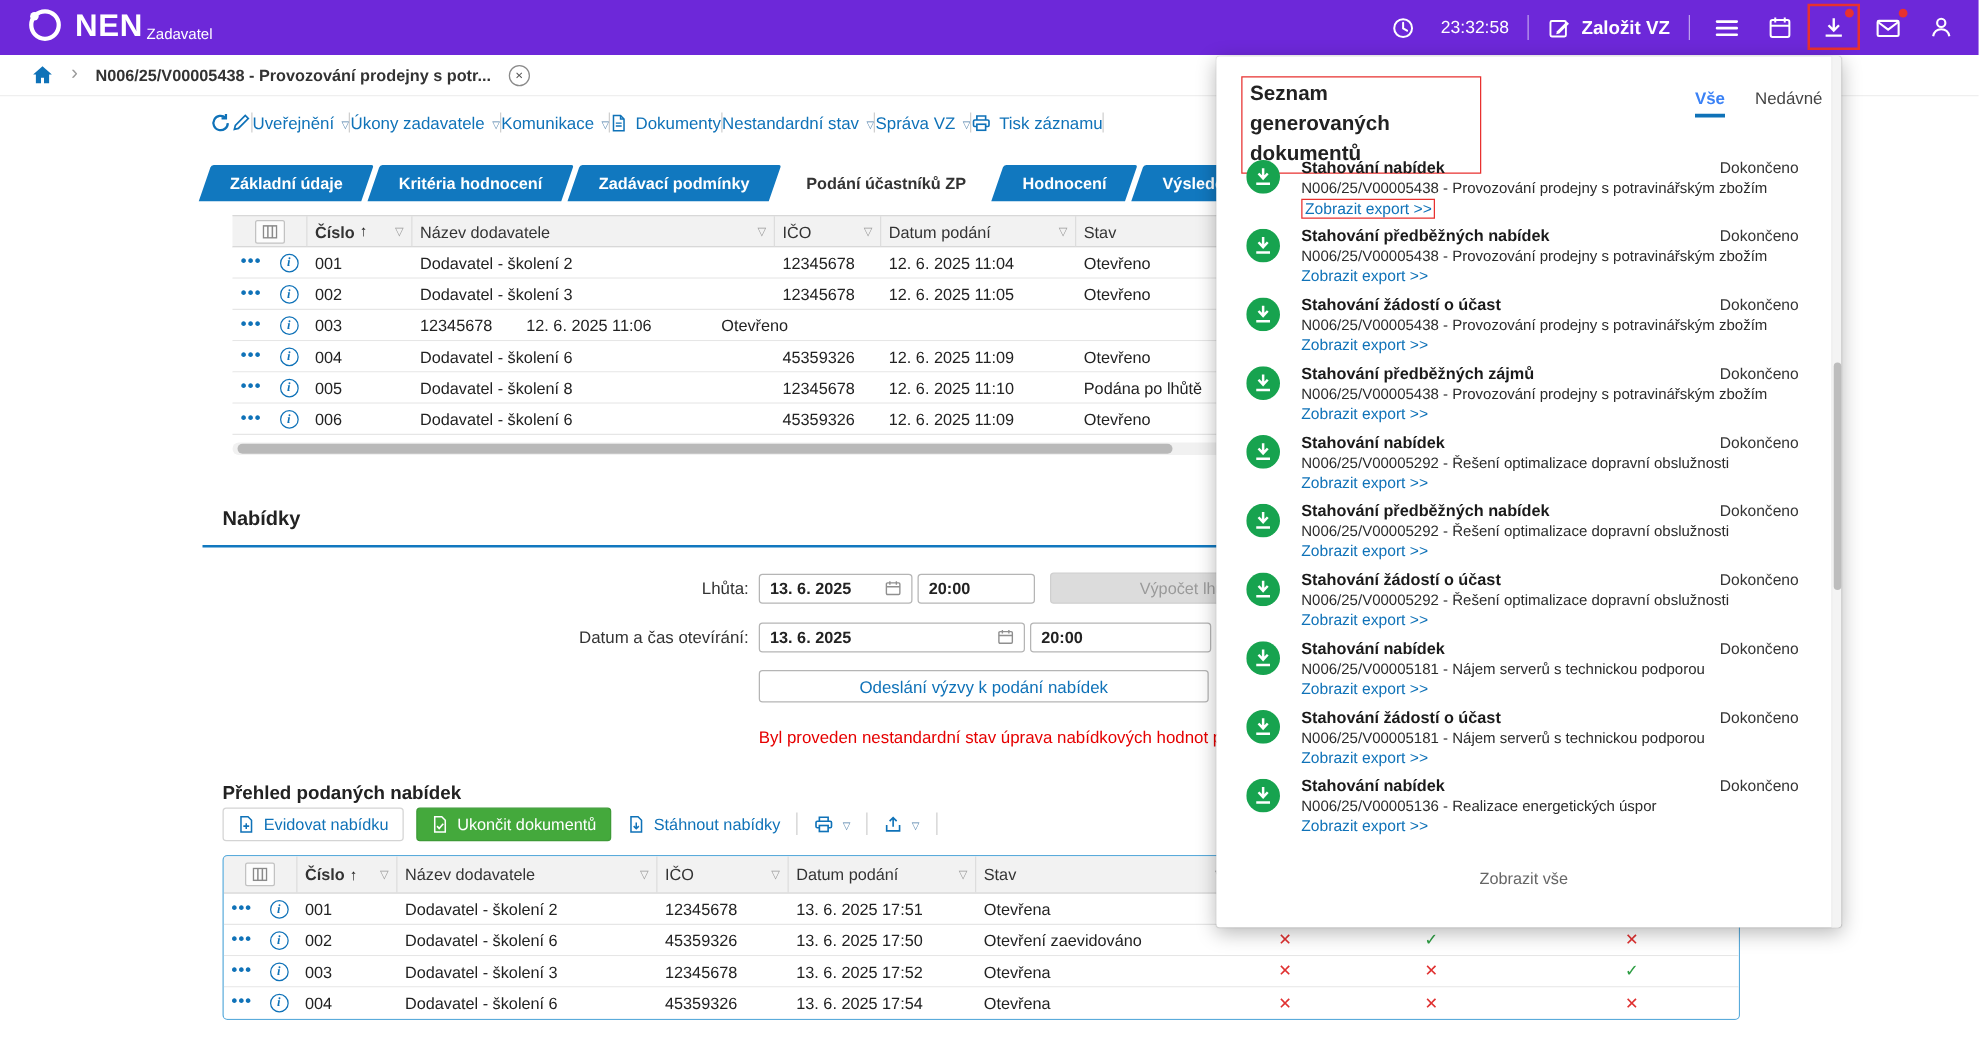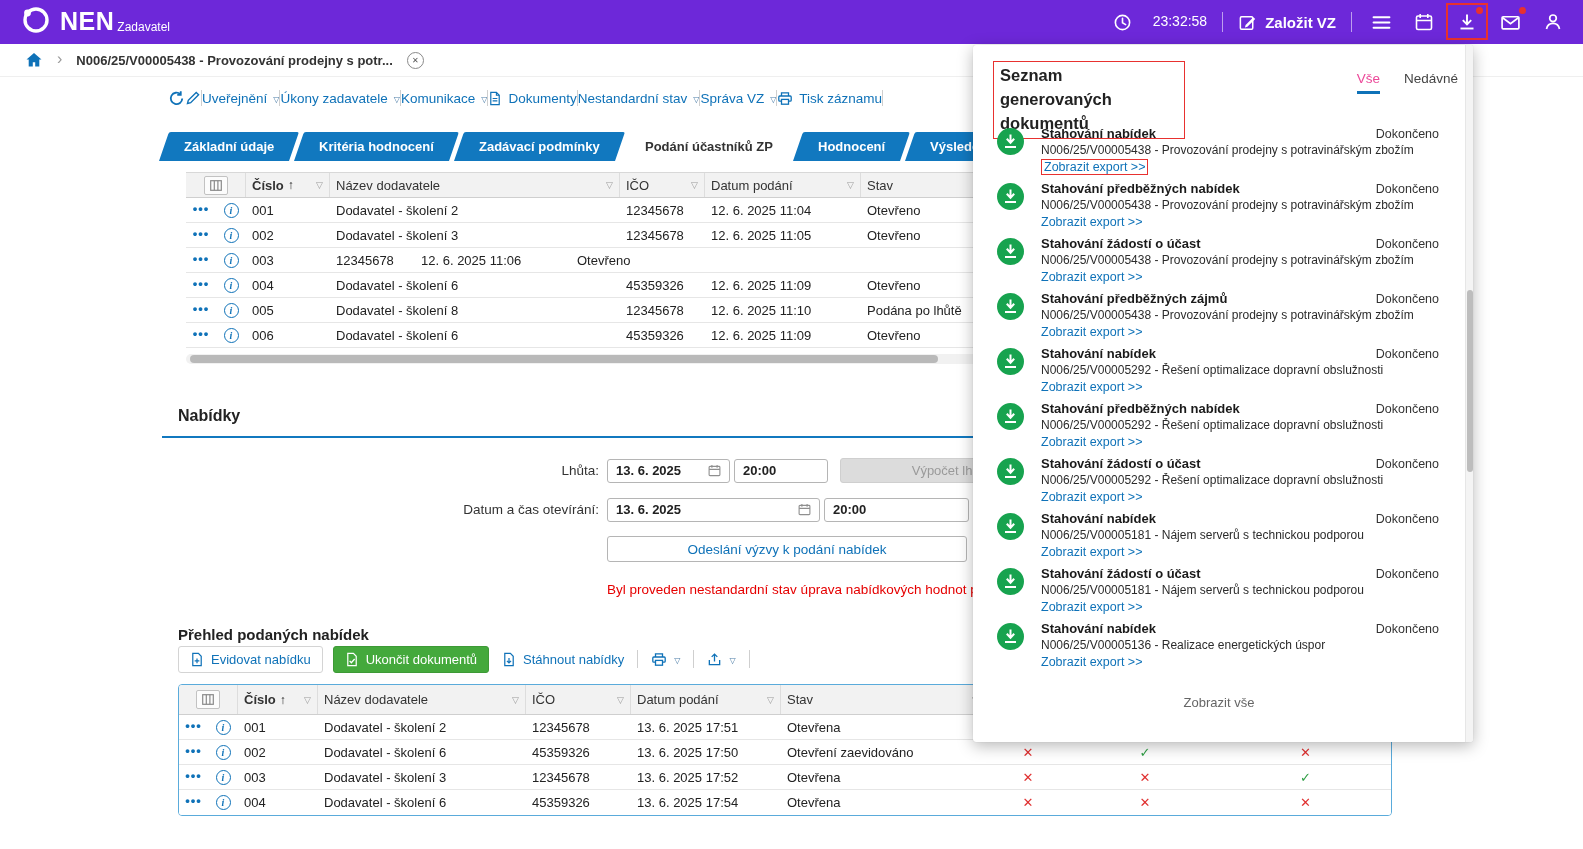--- a/index.html
+++ b/index.html
@@ -91,21 +91,21 @@
   .sep2{width:1px;height:18px;background:#cfcfcf;}
 
   .t2wrap{position:absolute;left:16px;top:607px;width:1214px;border:1px solid #5aabdb;border-radius:4px;overflow:hidden;background:#fff;}
   .t2{position:relative;width:100%;}
   .t2 .trow:last-child{border-bottom:none;}
 
   
   .popup{position:absolute;left:973px;top:45px;width:500px;height:697px;background:#fff;border-radius:3px;box-shadow:0 4px 16px rgba(0,0,0,.28),0 0 1px rgba(0,0,0,.2);z-index:60;}
   .popup-title{position:absolute;left:20px;top:16px;width:192px;font-size:16.5px;font-weight:bold;color:#222;line-height:1.45;border:1px solid #e8312f;padding:2px 6px;}
   .popup-tabs{position:absolute;right:15px;top:26px;display:flex;gap:24px;font-size:13.5px;align-items:flex-start;}
-  .ptab-all{color:#ec4899;padding-bottom:5px;border-bottom:3px solid #0f72b8;cursor:pointer;}
+  .ptab-all{color:#3b82f6;padding-bottom:5px;border-bottom:3px solid #0f72b8;cursor:pointer;font-weight:bold;}
   .ptab-recent{color:#444;cursor:pointer;}
   .notif-list{position:absolute;left:0;top:77px;width:492px;}
   .notif-item{display:flex;padding:4px 26px 0 24px;height:55px;cursor:pointer;}
   .notif-ic{width:27px;height:27px;margin-right:17px;flex:none;margin-top:2px;}
   .notif-body{flex:1;min-width:0;}
   .notif-line1{display:flex;align-items:baseline;}
   .notif-title{font-weight:bold;font-size:13px;color:#1a1a1a;white-space:nowrap;}
   .notif-status{margin-left:auto;font-size:12.5px;color:#333;padding-left:10px;}
   .notif-sub{font-size:12px;color:#2b2b2b;white-space:nowrap;overflow:hidden;margin-top:2px;}
   .notif-link{font-size:12.5px;color:#0f72b8;display:inline-block;margin-top:2px;cursor:pointer;}

